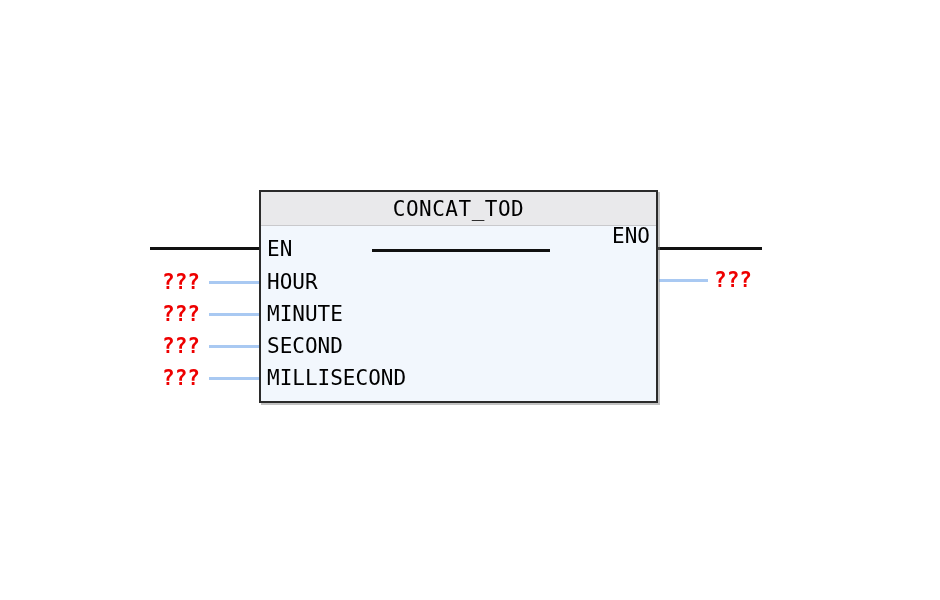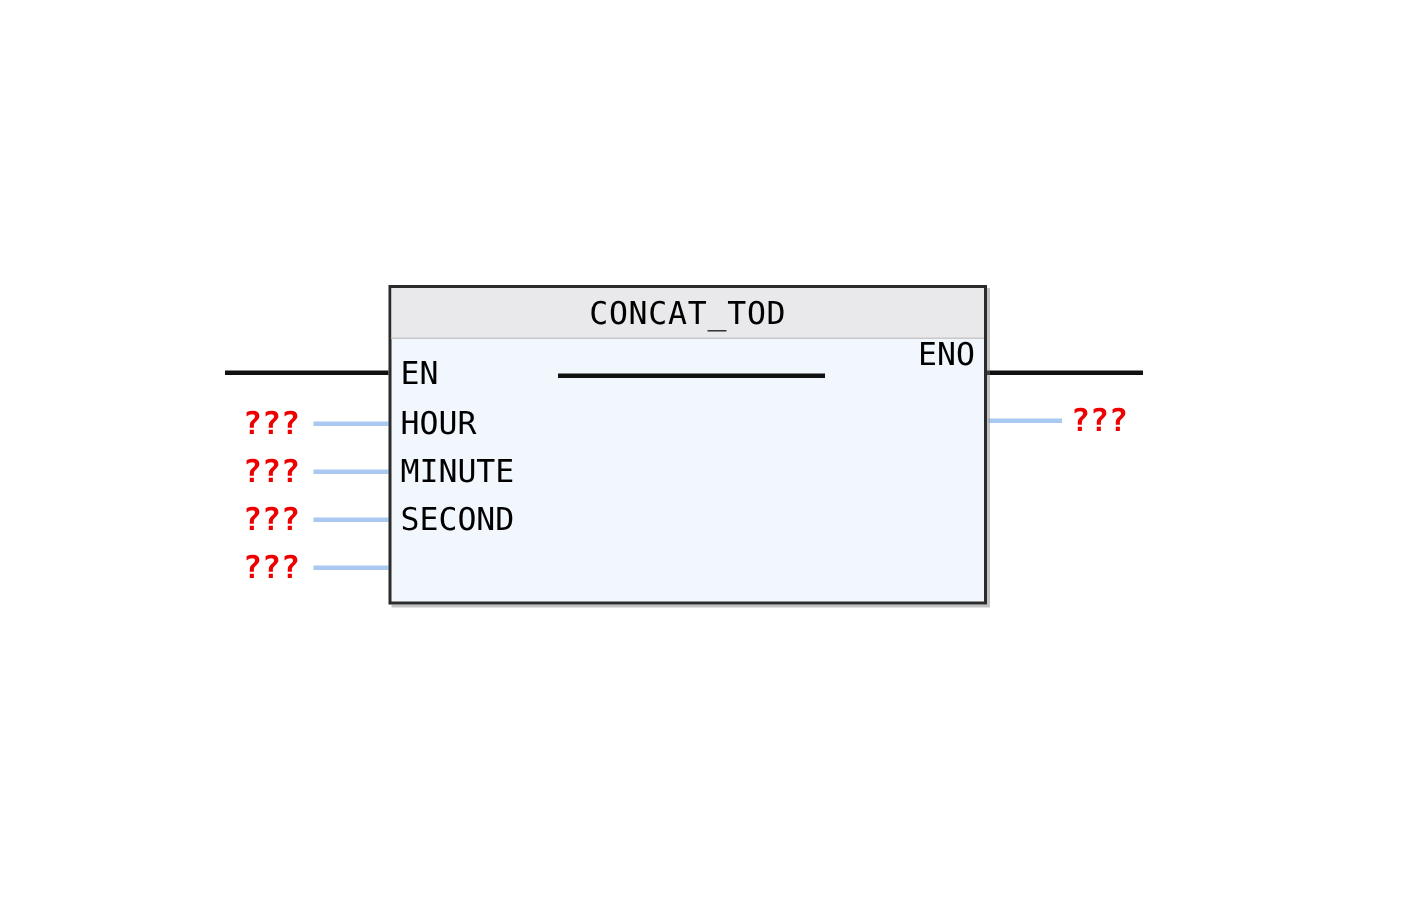--- a/index.html
+++ b/index.html
@@ -129,18 +129,19 @@
       <span class="fb-title">CONCAT_TOD</span>
     </div>
 
     <span class="param left" style="top:47px;">EN</span>
     <span class="param right" style="top:34px;">ENO</span>
     <div class="fb-body-line"></div>
 
     <span class="param left" style="top:80px;">HOUR</span>
     <span class="param left" style="top:112px;">MINUTE</span>
     <span class="param left" style="top:144px;">SECOND</span>
+    <span class="param left" style="top:176px;">MILLISECOND</span>
 
     <span class="param right" style="top:80px;"></span>
 
   </div>
 
 </div>
 
 </body></html>

